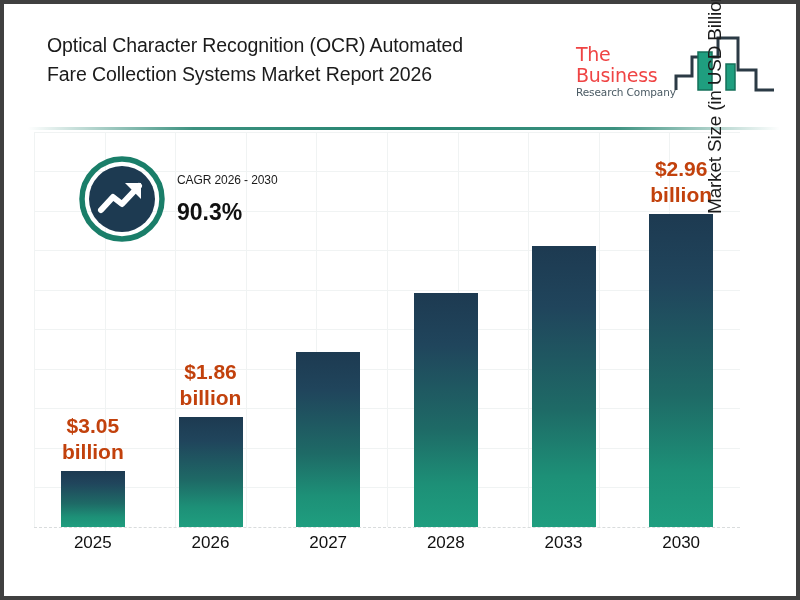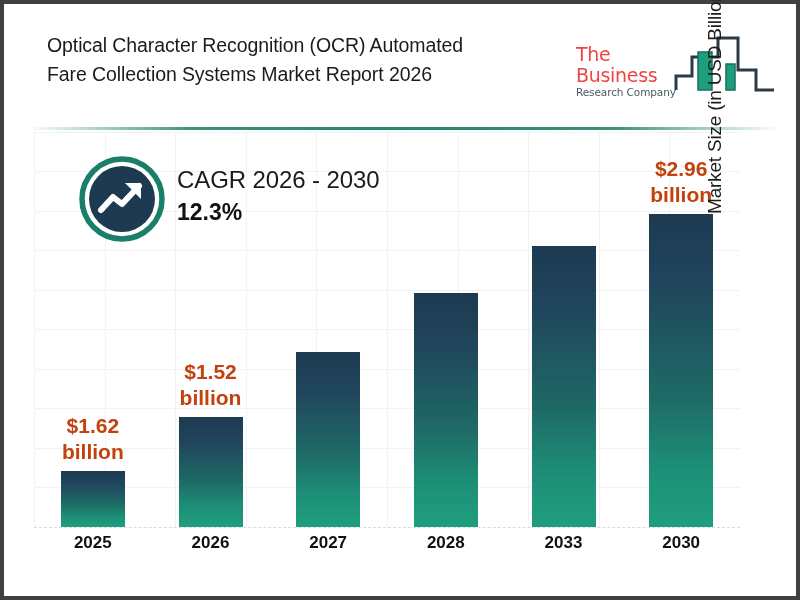--- a/index.html
+++ b/index.html
@@ -157,21 +157,21 @@
     top: 529px;
     width: 706px;
     height: 34px;
   }
   .xtick {
     position: absolute;
     top: 0;
     width: 110px;
     text-align: center;
     font-size: 17px;
-    font-weight: bold;
+    font-weight: normal;
     color: #111111;
   }
 
   
   #yaxis-title {
     position: absolute;
     left: 700px;
     top: 210px;
     width: 320px;
     transform: rotate(-90deg);
@@ -199,21 +199,21 @@
     height: 86px;
   }
   #cagr-text {
     position: absolute;
     left: 98px;
     top: 10px;
     width: 220px;
   }
   #cagr-label {
     display: block;
-    font-size: 24px;
+    font-size: 12px;
     color: #1b1b1b;
     line-height: 28px;
     letter-spacing: -0.1px;
   }
   #cagr-value {
     display: block;
     font-size: 23px;
     font-weight: bold;
     color: #111111;
     line-height: 32px;
@@ -245,26 +245,26 @@
   </div>
 
   <div id="divider"></div>
 
   <div id="plot">
     <div id="grid"></div>
     <div id="baseline"></div>
 
   <div class="bar" title="2025: 1.62" style="left: 26.8333px; height: 56px;"></div>
       <div class="bar-value" style="left: 3.83333px; bottom: 62px;">
-        <span class="cur">$1.62</span>
+        <span class="cur">$3.05</span>
         <span class="unit">billion</span>
       </div>
       <div class="bar" title="2026: 1.86" style="left: 144.5px; height: 110px;"></div>
       <div class="bar-value" style="left: 121.5px; bottom: 116px;">
-        <span class="cur">$1.52</span>
+        <span class="cur">$1.86</span>
         <span class="unit">billion</span>
       </div>
       <div class="bar" title="2027: 2.09" style="left: 262.167px; height: 175px;"></div>
       <div class="bar" title="2028: 2.35" style="left: 379.833px; height: 234px;"></div>
       <div class="bar" title="2029: 2.64" style="left: 497.5px; height: 281px;"></div>
       <div class="bar" title="2030: 2.96" style="left: 615.167px; height: 313px;"></div>
       <div class="bar-value" style="left: 592.167px; bottom: 319px;">
         <span class="cur">$2.96</span>
         <span class="unit">billion</span>
       </div>
@@ -283,17 +283,17 @@
 
   <div id="cagr">
     <svg id="cagr-icon" viewBox="0 0 86 86">
       <circle cx="43" cy="43" r="40" fill="none" stroke="#1a7e69" stroke-width="5.5"></circle>
       <circle cx="43" cy="43" r="33" fill="#1d3a51"></circle>
       <polyline points="22,54 34,41 43,48 60,30" fill="none" stroke="#ffffff" stroke-width="6" stroke-linecap="round" stroke-linejoin="round"></polyline>
       <polygon points="62,27 62,43 46,27" fill="#ffffff"></polygon>
     </svg>
     <div id="cagr-text">
       <span id="cagr-label">CAGR 2026 - 2030</span>
-      <span id="cagr-value">12.3%</span>
+      <span id="cagr-value">90.3%</span>
     </div>
   </div>
 
 </div>
 
 </body></html>

